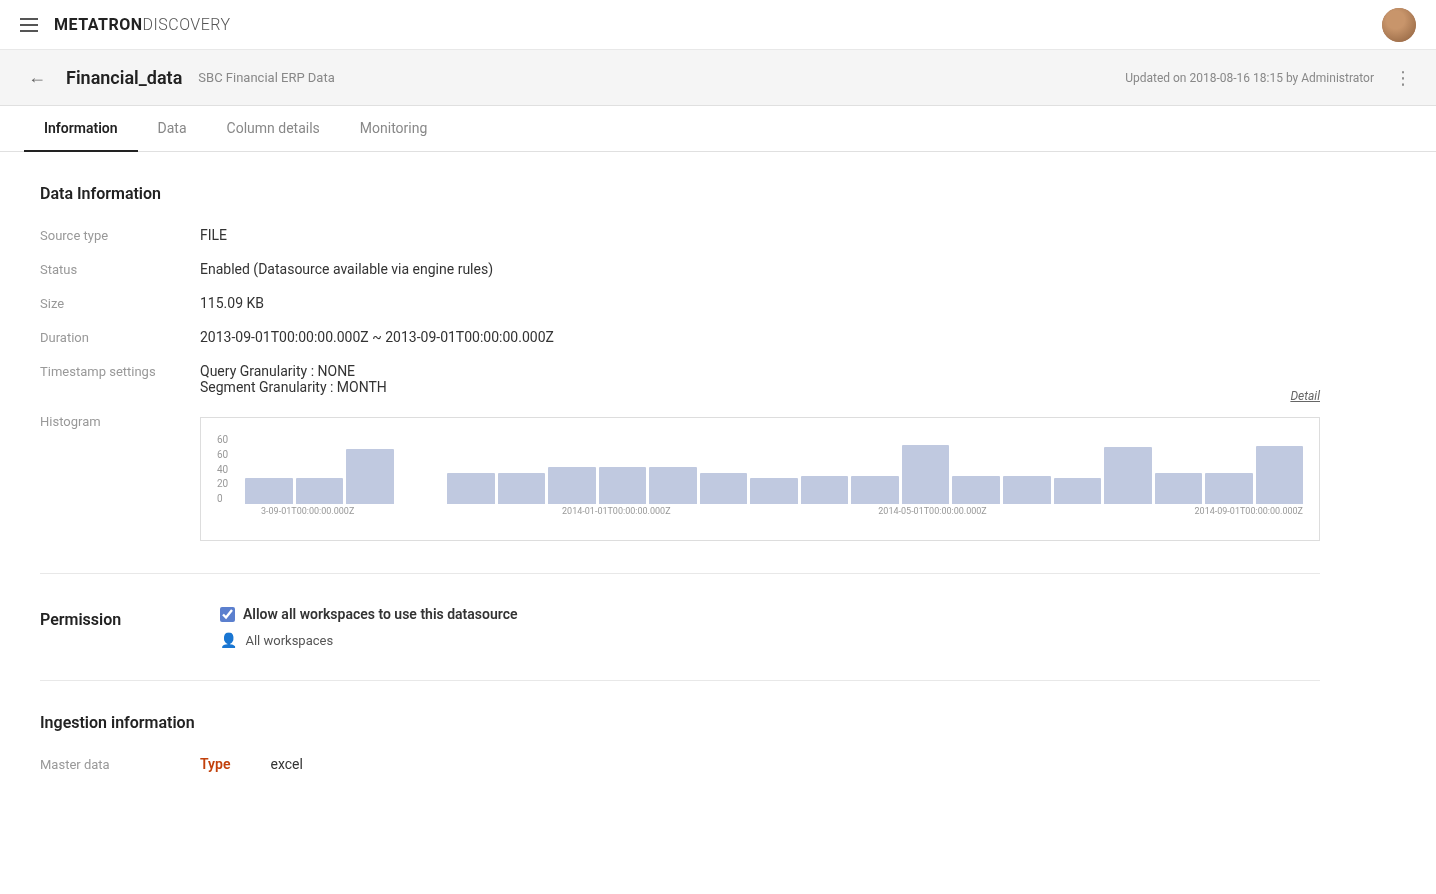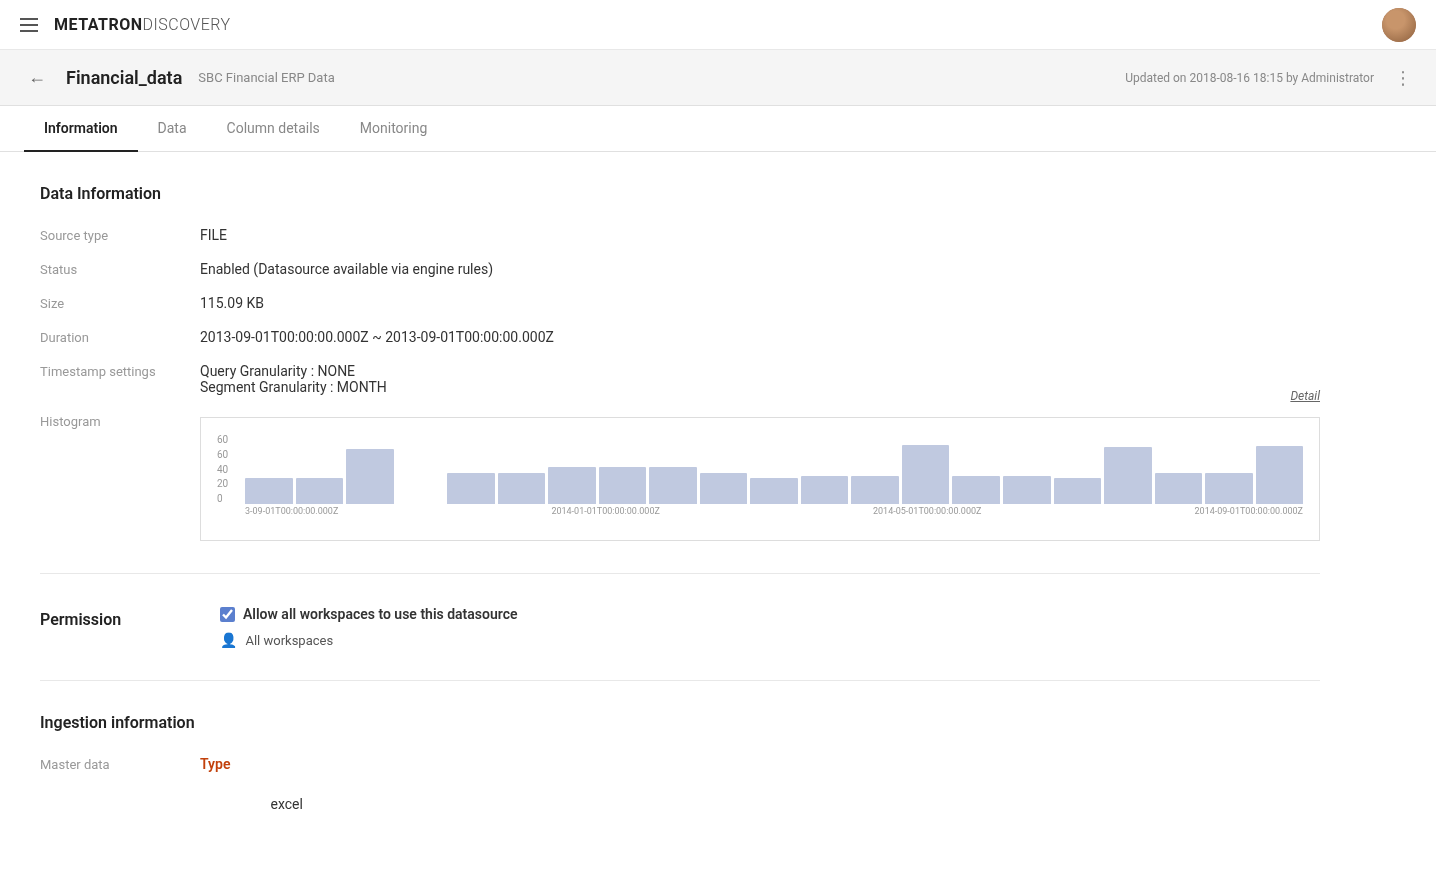--- a/index.html
+++ b/index.html
@@ -68,41 +68,41 @@
       font-size: 10px; color: #999; width: 24px;
     }
     .chart-bars {
       position: absolute; left: 28px; right: 0; top: 0; bottom: 20px;
       display: flex; align-items: flex-end; gap: 3px;
     }
     .chart-bar {
       background: #b0bcd8; opacity: 0.8; flex: 1; border-radius: 1px 1px 0 0;
     }
     .chart-x-labels {
-      position: absolute; left: 28px; right: 0; bottom: 0; height: 18px;
+      position: absolute; left: 44px; right: 0; bottom: 0; height: 18px;
       display: flex; justify-content: space-between;
       font-size: 9px; color: #999;
     }
     .detail-link { position: absolute; right: 0; top: -24px; font-size: 12px; color: #666; text-decoration: underline; font-style: italic; cursor: pointer; }
 
     
     .divider { border: none; border-top: 1px solid #e8e8e8; margin: 32px 0; }
 
     
     .permission-row { display: grid; grid-template-columns: 160px 1fr; gap: 20px; }
     .permission-checkbox { display: flex; align-items: center; gap: 8px; font-weight: 600; font-size: 14px; color: #333; }
     .permission-checkbox input[type=checkbox] { accent-color: #5b7fce; width: 15px; height: 15px; }
     .workspace-item { display: flex; align-items: center; gap: 8px; margin-top: 10px; font-size: 13px; color: #555; }
     .workspace-icon { color: #888; font-size: 14px; }
 
     
     .ingestion-grid { display: grid; grid-template-columns: 160px 1fr; row-gap: 16px; }
     .master-data-table { display: flex; gap: 40px; }
     .master-data-col-label { font-size: 14px; font-weight: 600; color: #c2410c; }
-    .master-data-col-value { font-size: 14px; color: #333; margin-top: 40px; }
+    .master-data-col-value { font-size: 14px; color: #333; }
   </style>
 </head>
 <body>
 
 <nav class="top-nav">
   <div class="top-nav-left">
     <div class="hamburger">
       <span></span>
         <span></span>
         <span></span>

